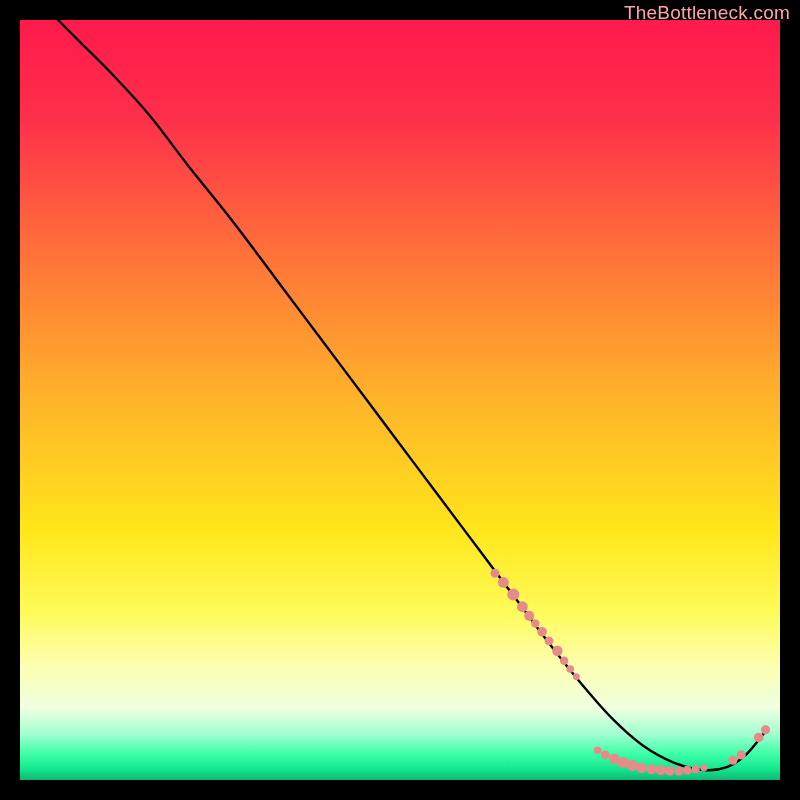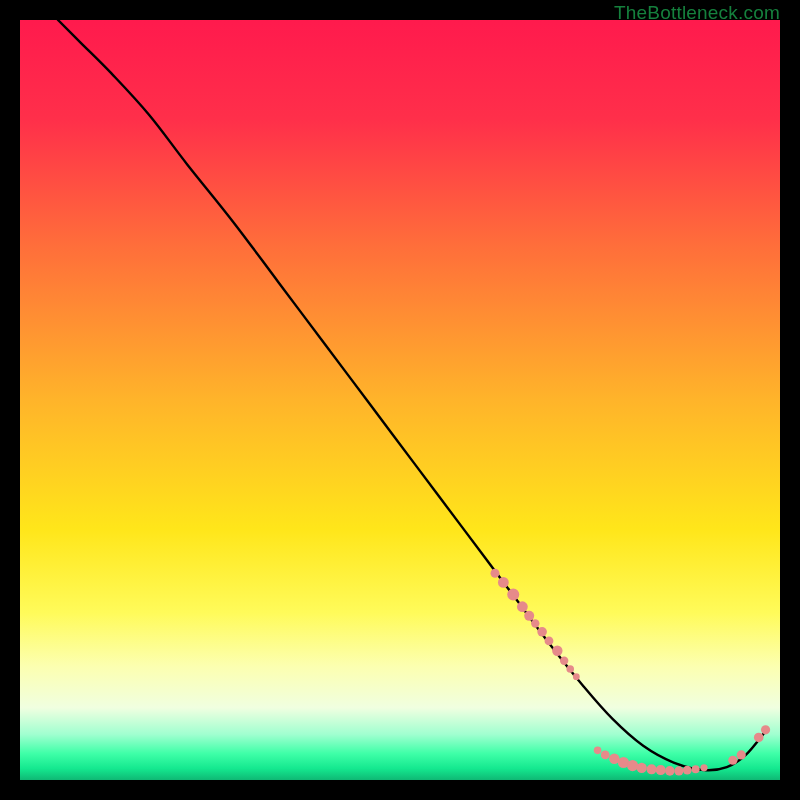--- a/index.html
+++ b/index.html
@@ -13,25 +13,25 @@
   .plot {
     position: absolute;
     left: 20px;
     top: 20px;
     width: 760px;
     height: 760px;
   }
   .watermark {
     position: absolute;
     top: 2px;
-    right: 20px;
+    right: 10px;
     font-family: Arial, Helvetica, sans-serif;
     font-size: 19px;
     font-weight: 500;
-    color: #15803d;
+    color: #fca5a5;
     letter-spacing: 0.2px;
   }
 </style>
 </head>
 <body>
 
 <div class="stage">
   <div class="watermark">TheBottleneck.com</div>
   <svg class="plot" viewBox="0 0 760 760" preserveAspectRatio="none">
     <defs>

